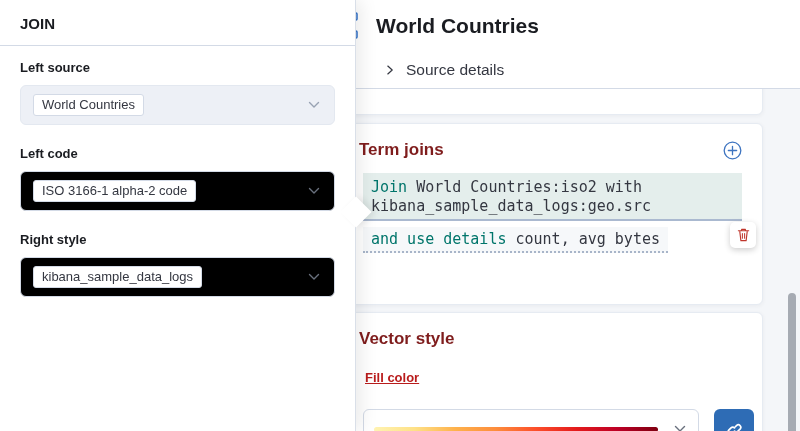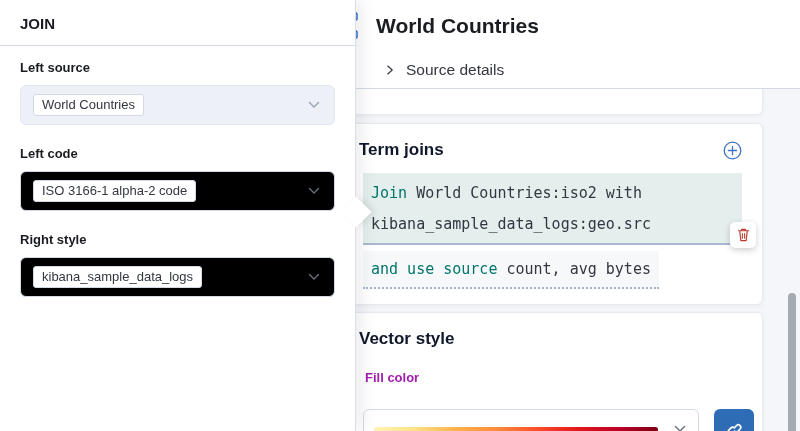--- a/index.html
+++ b/index.html
@@ -15,32 +15,32 @@
   .source-details span { font-size:15.5px; color:#343741; }
   .header-divider { position:absolute; top:88px; left:0; width:800px; height:1px; background:#d3dae6; }
 
   .scroll-area { position:absolute; top:89px; left:0; width:800px; height:342px; background:#f4f6f9; overflow:hidden; }
   .card { position:absolute; left:340px; width:423px; background:#fff; border:1px solid #e6ebf2; border-radius:6px; box-shadow:0 1px 4px rgba(52,55,65,.06); }
   .card-partial { top:-150px; height:176px; }
   .card-term { top:34px; height:182px; }
   .card-vector { top:223px; height:300px; }
 
   .card-title-row { display:flex; justify-content:space-between; align-items:center; margin:16px 20px 0 18px; }
-  .card-title { font-size:17px; font-weight:bold; color:#0f172a; }
+  .card-title { font-size:17px; font-weight:bold; color:#7f1d1d; }
   .icon-btn { background:none; border:none; cursor:pointer; width:20px; height:20px; display:flex; align-items:center; justify-content:center; padding:0; }
 
   .expressions { margin:13px 20px 0 22px; position:relative; }
-  .expr { font-family:"DejaVu Sans Mono", monospace; font-size:15px; line-height:31px; color:#343741; cursor:pointer; }
+  .expr { font-family:"DejaVu Sans Mono", monospace; font-size:15px; line-height:19px; color:#343741; cursor:pointer; }
   .expr-active { display:block; width:100%; text-align:left; background:#e4eeec; border:none; border-bottom:2px solid #aab9d0; padding:5px 8px 3px 8px; }
   .expr-metrics { display:inline-block; background:#f6f8fa; border:none; border-bottom:2px dotted #a8b5c9; padding:3px 8px 2px 8px; margin-top:6px; }
   .kw { color:#00756b; }
 
   .trash-btn { position:absolute; right:6px; top:98px; width:26px; height:26px; background:#fff; border:none; border-radius:5px; box-shadow:0 2px 6px rgba(0,0,0,.2); cursor:pointer; display:flex; align-items:center; justify-content:center; }
 
-  .fill-label { display:block; font-size:13px; font-weight:bold; color:#a21caf; margin:21px 0 24px 24px; }
+  .fill-label { display:block; font-size:13px; font-weight:bold; color:#b91c1c; margin:21px 0 24px 24px;text-decoration:underline; }
   .fill-row { margin-left:22px; display:flex; align-items:flex-start; gap:15px; }
   .color-select { width:336px; height:40px; background:#fff; border:1px solid #d3dae6; border-radius:6px; display:flex; align-items:center; padding:0 10px; cursor:pointer; }
   .gradient-bar { flex:1; height:5px; border-radius:3px; margin-right:14px; }
   .link-btn { width:40px; height:40px; background:#2e6cb5; border:none; border-radius:6px; display:flex; align-items:center; justify-content:center; cursor:pointer; }
 
   .scrollbar-thumb { position:absolute; left:788px; top:204px; width:8px; height:160px; background:#a6abb3; border-radius:4px; cursor:pointer; }
 
   
   .join-panel { position:absolute; top:0; left:0; width:356px; height:431px; background:#fff; border-right:1px solid #d9dfe8; box-shadow:6px 0 16px rgba(0,0,0,.08); z-index:10; }
   .join-title { padding:15px 20px 13px 20px; font-size:15px; font-weight:bold; color:#1a1c21; }
@@ -90,21 +90,21 @@
             <path d="M8 4.5v7M4.5 8h7" stroke="#3e74c0" stroke-width="1.1" stroke-linecap="round"></path>
           </svg>
         </button>
       </div>
 
       <div class="expressions">
         <button class="expr expr-active">
           <span class="kw">Join</span><span> World Countries:iso2 with kibana_sample_data_logs:geo.src</span>
         </button>
         <button class="expr expr-metrics">
-          <span class="kw">and use source</span><span> count, avg bytes</span>
+          <span class="kw">and use details</span><span> count, avg bytes</span>
         </button>
       </div>
 
       <button class="trash-btn">
         <svg width="15" height="16" viewBox="0 0 16 16" fill="none">
           <path d="M2.5 3.5h11" stroke="#bf352b" stroke-width="1.2" stroke-linecap="round"></path>
           <path d="M6 3.2V2h4v1.2" stroke="#bf352b" stroke-width="1.2" stroke-linecap="round" stroke-linejoin="round"></path>
           <path d="M4 3.8l1.2 10.2h5.6L12 3.8" stroke="#bf352b" stroke-width="1.2" stroke-linejoin="round"></path>
           <path d="M6.8 6.3v5.2M9.2 6.3v5.2" stroke="#bf352b" stroke-width="1.1" stroke-linecap="round"></path>
         </svg>

